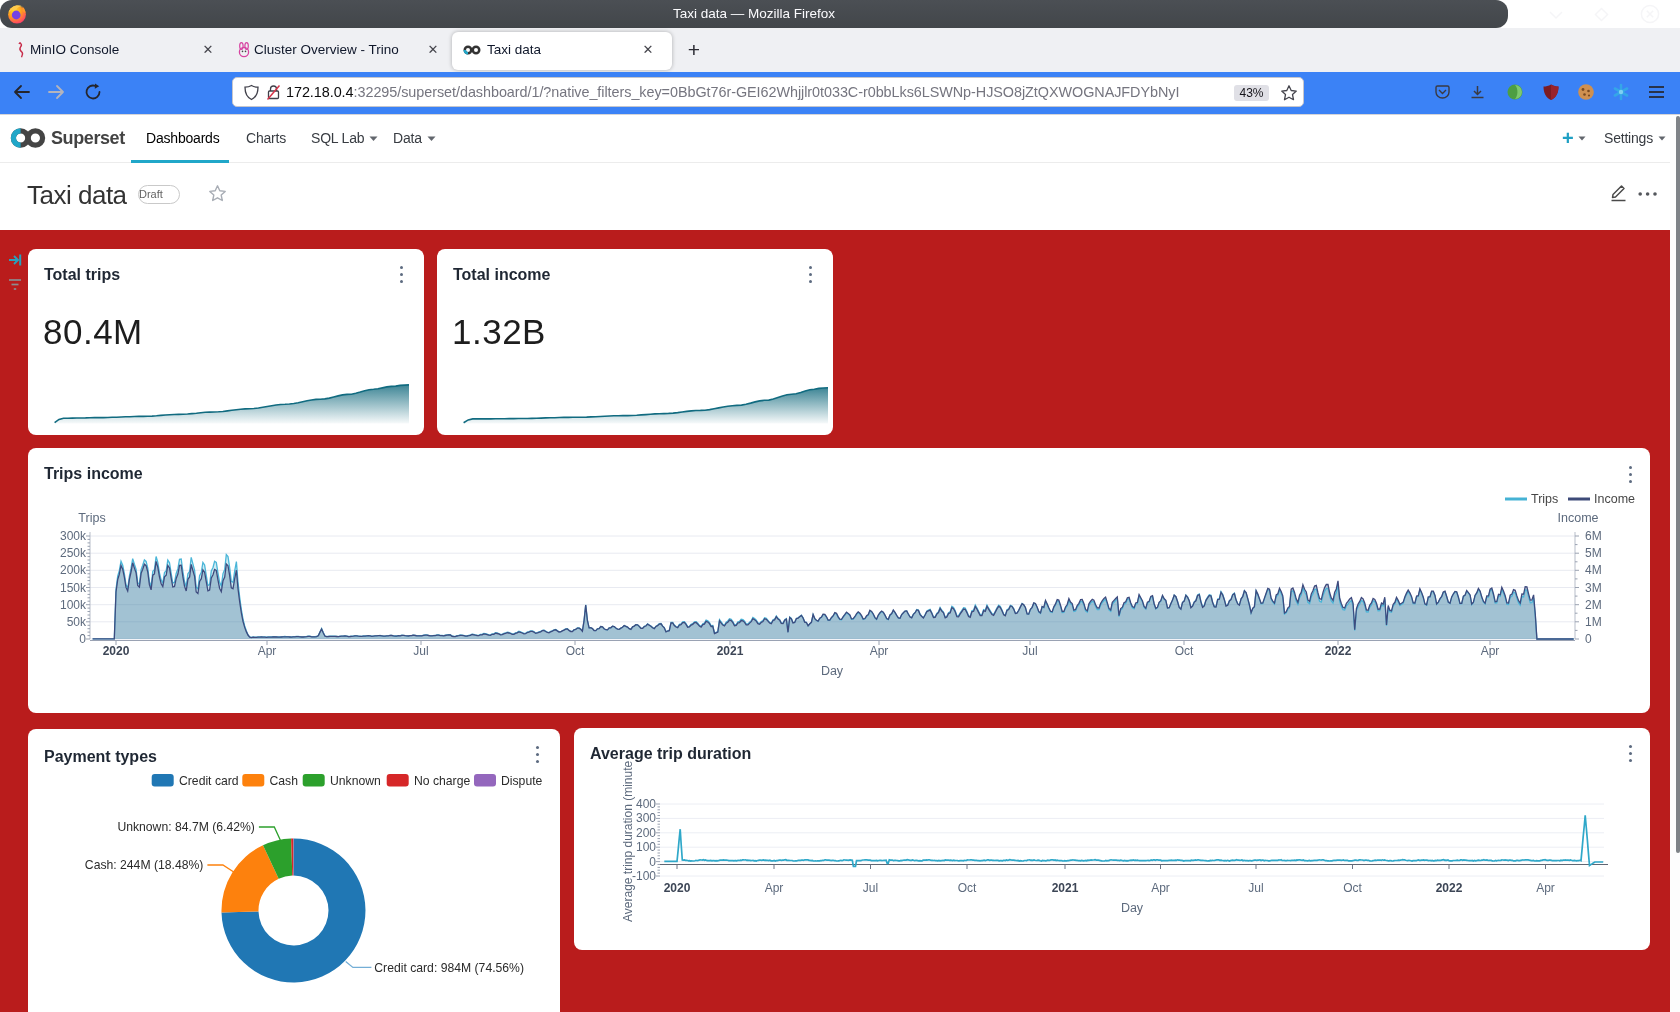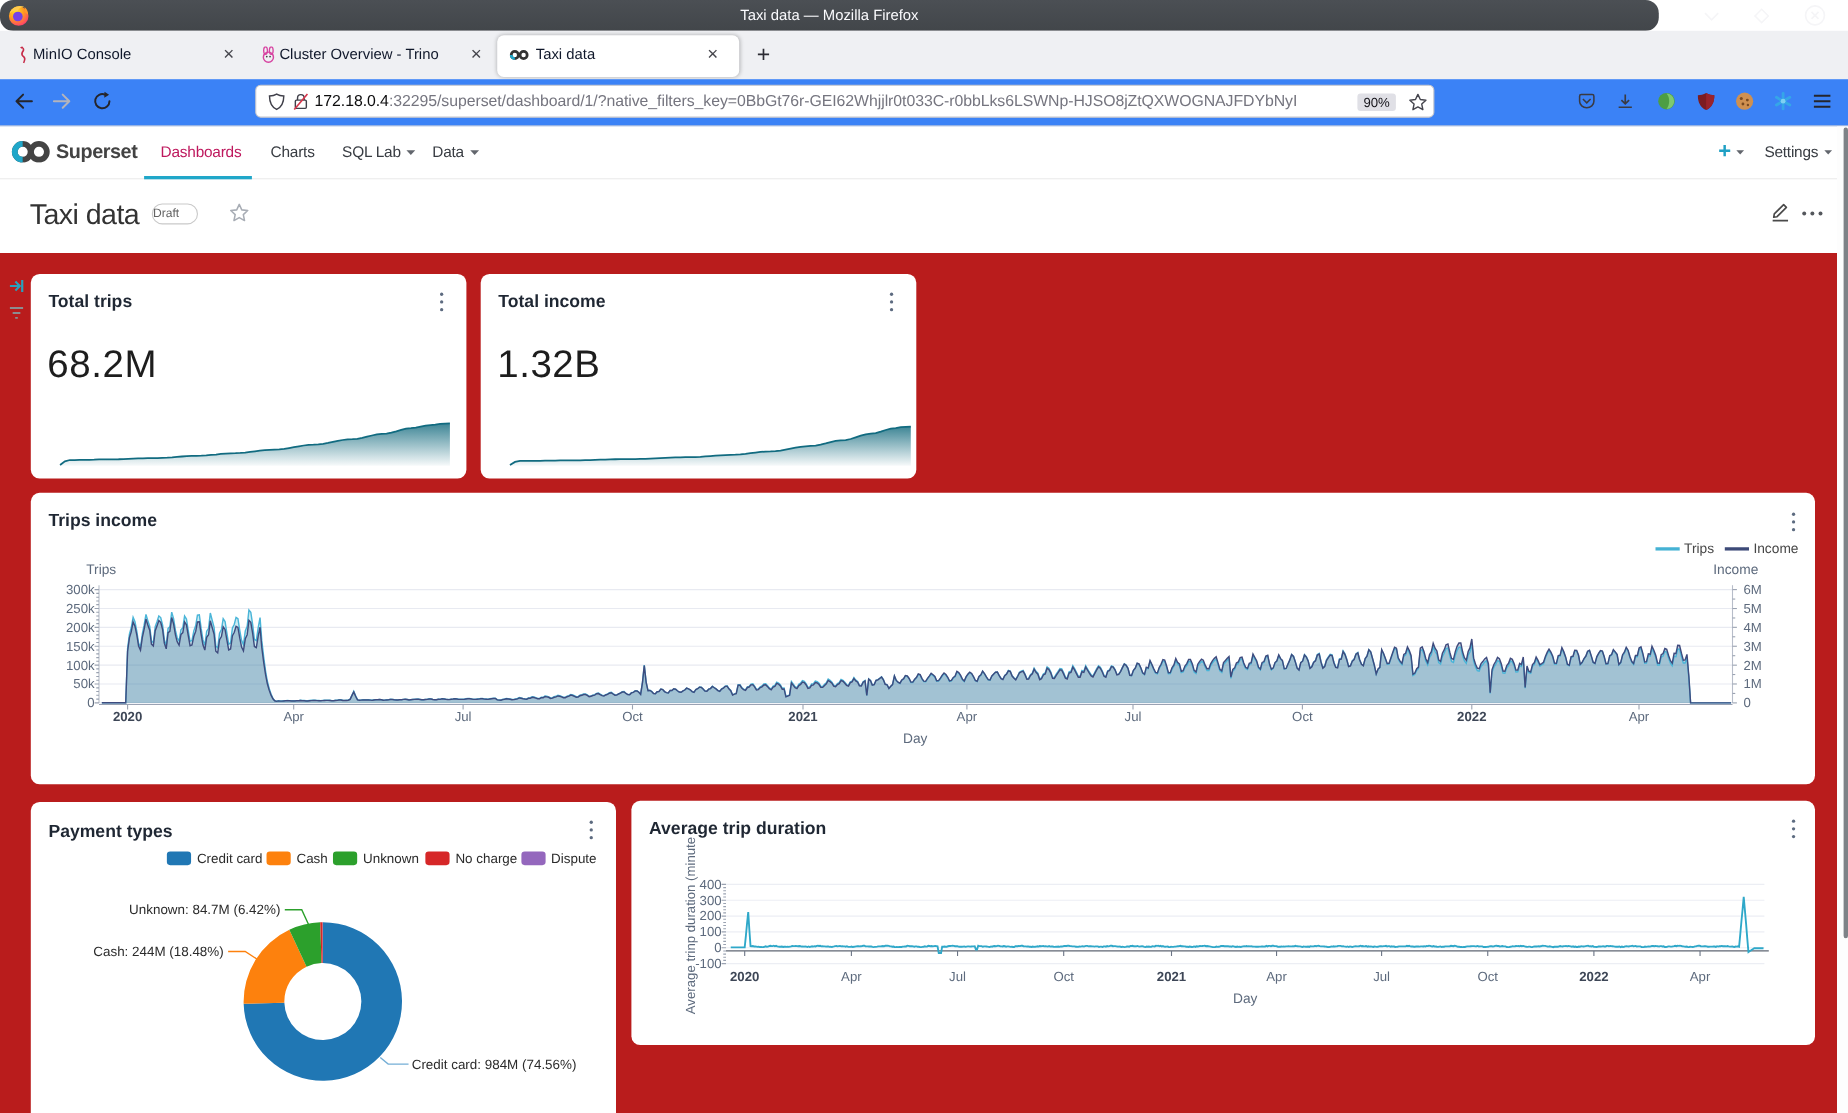--- a/index.html
+++ b/index.html
@@ -115,21 +115,21 @@
   <div id="urlbar">
     <svg class="abs" style="left:10px;top:6px" width="17" height="17" viewBox="0 0 17 17">
           <path d="M8.5 1.5 C10.5 2.8 12.5 3.2 15 3.2 C15 8.5 13.5 13 8.5 15.5 C3.5 13 2 8.5 2 3.2 C4.5 3.2 6.5 2.8 8.5 1.5 Z" fill="none" stroke="#40404a" stroke-width="1.3"></path>
         </svg>
     <svg class="abs" style="left:32px;top:6px" width="17" height="17" viewBox="0 0 17 17">
           <rect x="3.5" y="7" width="10" height="7.5" rx="1" fill="none" stroke="#40404a" stroke-width="1.3"></rect>
           <path d="M5.5 7 V5 A3 3 0 0 1 11.5 5 V7" fill="none" stroke="#40404a" stroke-width="1.3"></path>
           <line x1="2.5" y1="15.5" x2="14.5" y2="1.5" stroke="#d7354b" stroke-width="1.5"></line>
         </svg>
     <div id="urltext">172.18.0.4<span class="gray">:32295/superset/dashboard/1/?native_filters_key=0BbGt76r-GEI62Whjjlr0t033C-r0bbLks6LSWNp-HJSO8jZtQXWOGNAJFDYbNyI</span></div>
-    <div id="zoombadge">90%</div>
+    <div id="zoombadge">43%</div>
     <svg class="abs" style="left:1047px;top:6px" width="18" height="18" viewBox="0 0 18 18">
           <path d="M9 1.8 L11.2 6.5 L16.3 7.1 L12.5 10.6 L13.5 15.7 L9 13.2 L4.5 15.7 L5.5 10.6 L1.7 7.1 L6.8 6.5 Z" fill="none" stroke="#45454d" stroke-width="1.3" stroke-linejoin="round"></path>
         </svg>
   </div>
   <svg class="abs" style="left:1434px;top:12px" width="17" height="17" viewBox="0 0 17 17">
         <path d="M2 3.5 A1.5 1.5 0 0 1 3.5 2 L13.5 2 A1.5 1.5 0 0 1 15 3.5 L15 8 A6.5 6 0 0 1 2 8 Z" fill="none" stroke="#3a3a42" stroke-width="1.4"></path>
         <polyline points="5,6 8.5,9.5 12,6" fill="none" stroke="#3a3a42" stroke-width="1.4"></polyline>
       </svg>
   <svg class="abs" style="left:1469px;top:12px" width="17" height="17" viewBox="0 0 17 17">
         <path d="M8.5 2 L8.5 10 M5 7 L8.5 10.5 L12 7" fill="none" stroke="#3a3a42" stroke-width="1.5"></path>
@@ -169,21 +169,21 @@
 
 <div id="appheader">
   <svg class="abs" style="left:8px;top:13px" width="40" height="20" viewBox="0 0 40 20">
     <g fill="none" stroke-width="5.2">
       <circle cx="12.6" cy="10" r="7.2" stroke="#444"></circle>
       <path d="M12.6 17.2 A 7.2 7.2 0 0 1 12.6 2.8" stroke="#20a7c9"></path>
       <circle cx="27.4" cy="10" r="7.2" stroke="#444"></circle>
           </g>
   </svg>
   <div class="nav" style="left:51px;font-size:18px;font-weight:bold;color:#434343;letter-spacing:-0.4px">Superset</div>
-  <div class="nav" style="left:146px;color:#be185d">Dashboards</div>
+  <div class="nav" style="left:146px;color:#000000">Dashboards</div>
   <div class="nav" style="left:246px">Charts</div>
   <div class="nav" style="left:311px">SQL Lab</div>
   <svg class="abs" style="left:369px;top:21px" width="9" height="6" viewBox="0 0 9 6">
         <path d="M0.5 0.5 L4.5 5 L8.5 0.5Z" fill="#62666d"></path>
       </svg>
   <div class="nav" style="left:393px">Data</div>
   <svg class="abs" style="left:427px;top:21px" width="9" height="6" viewBox="0 0 9 6">
         <path d="M0.5 0.5 L4.5 5 L8.5 0.5Z" fill="#62666d"></path>
       </svg>
   <div id="navunderline"></div>
@@ -227,21 +227,21 @@
         </g>
       </svg>
 
   <div class="card" style="left:28px;top:19px;width:396px;height:186px">
     <div class="ctitle">Total trips</div>
     <div class="kebab" style="left:372px;top:17px">
           <i></i>
           <i></i>
           <i></i>
         </div>
-    <div class="bignum">68.2M</div>
+    <div class="bignum">80.4M</div>
     <svg class="abs" style="left:0;top:0" width="396" height="186" viewBox="0 0 396 186">
 <defs>
             <linearGradient id="sg1" x1="0" y1="0" x2="0" y2="1">
 <stop offset="0" stop-color="#347f90" stop-opacity="0.95"></stop>
 <stop offset="1" stop-color="#347f90" stop-opacity="0.04"></stop>
             </linearGradient>
           </defs>
 <path d="M26.6,173.7 L31,170.4 L35.5,169.2 L39.9,169.2 L44.3,169.1 L48.8,169 L53.2,169 L57.6,168.9 L62,168.7 L66.5,168.6 L70.9,168.6 L75.3,168.6 L79.8,168.5 L84.2,168.3 L88.6,168.2 L93.1,168 L97.5,167.8 L101.9,167.7 L106.3,167.5 L110.8,167.4 L115.2,167.4 L119.6,167.3 L124.1,167.1 L128.5,166.8 L132.9,166.4 L137.3,166 L141.8,165.7 L146.2,165.5 L150.6,165.4 L155.1,165.3 L159.5,165 L163.9,164.6 L168.4,164.2 L172.8,163.7 L177.2,163.3 L181.7,163.1 L186.1,163 L190.5,162.8 L194.9,162.5 L199.4,161.9 L203.8,161.3 L208.2,160.7 L212.7,160.2 L217.1,159.9 L221.5,159.7 L225.9,159.5 L230.4,159 L234.8,158.3 L239.2,157.5 L243.7,156.7 L248.1,156 L252.5,155.5 L257,155.3 L261.4,155 L265.8,154.5 L270.2,153.7 L274.7,152.7 L279.1,151.8 L283.5,151 L288,150.4 L292.4,150.2 L296.8,149.9 L301.3,149.1 L305.7,148 L310.1,146.9 L314.6,145.9 L319,145.4 L323.4,145.2 L327.8,144.3 L332.3,143.1 L336.7,141.8 L341.1,140.7 L345.6,140.3 L350,139.8 L354.4,138.9 L358.9,137.9 L363.3,137.4 L367.7,137.1 L372.1,136.4 L376.6,136.1 L381,135.9 L381,174.5 L26.6,174.5 Z" fill="url(#sg1)" transform="translate(0,0)"></path>
 <path d="M26.6,173.7 L31,170.4 L35.5,169.2 L39.9,169.2 L44.3,169.1 L48.8,169 L53.2,169 L57.6,168.9 L62,168.7 L66.5,168.6 L70.9,168.6 L75.3,168.6 L79.8,168.5 L84.2,168.3 L88.6,168.2 L93.1,168 L97.5,167.8 L101.9,167.7 L106.3,167.5 L110.8,167.4 L115.2,167.4 L119.6,167.3 L124.1,167.1 L128.5,166.8 L132.9,166.4 L137.3,166 L141.8,165.7 L146.2,165.5 L150.6,165.4 L155.1,165.3 L159.5,165 L163.9,164.6 L168.4,164.2 L172.8,163.7 L177.2,163.3 L181.7,163.1 L186.1,163 L190.5,162.8 L194.9,162.5 L199.4,161.9 L203.8,161.3 L208.2,160.7 L212.7,160.2 L217.1,159.9 L221.5,159.7 L225.9,159.5 L230.4,159 L234.8,158.3 L239.2,157.5 L243.7,156.7 L248.1,156 L252.5,155.5 L257,155.3 L261.4,155 L265.8,154.5 L270.2,153.7 L274.7,152.7 L279.1,151.8 L283.5,151 L288,150.4 L292.4,150.2 L296.8,149.9 L301.3,149.1 L305.7,148 L310.1,146.9 L314.6,145.9 L319,145.4 L323.4,145.2 L327.8,144.3 L332.3,143.1 L336.7,141.8 L341.1,140.7 L345.6,140.3 L350,139.8 L354.4,138.9 L358.9,137.9 L363.3,137.4 L367.7,137.1 L372.1,136.4 L376.6,136.1 L381,135.9" fill="none" stroke="#116b80" stroke-width="1.6"></path>
 </svg>

